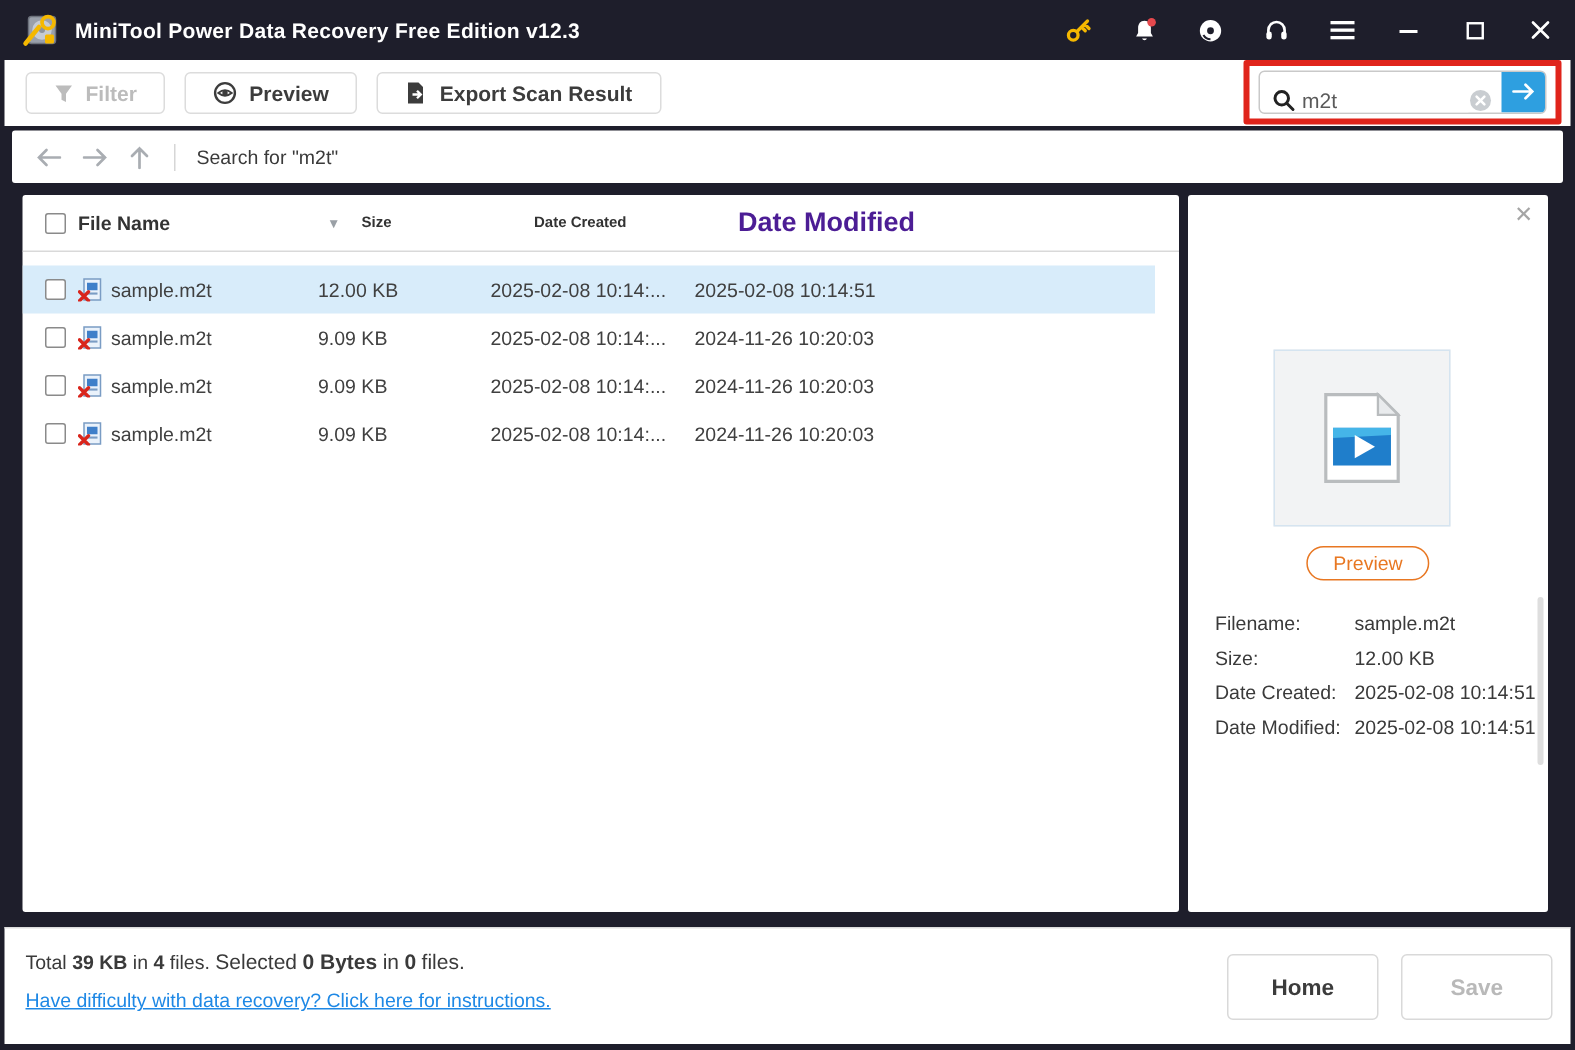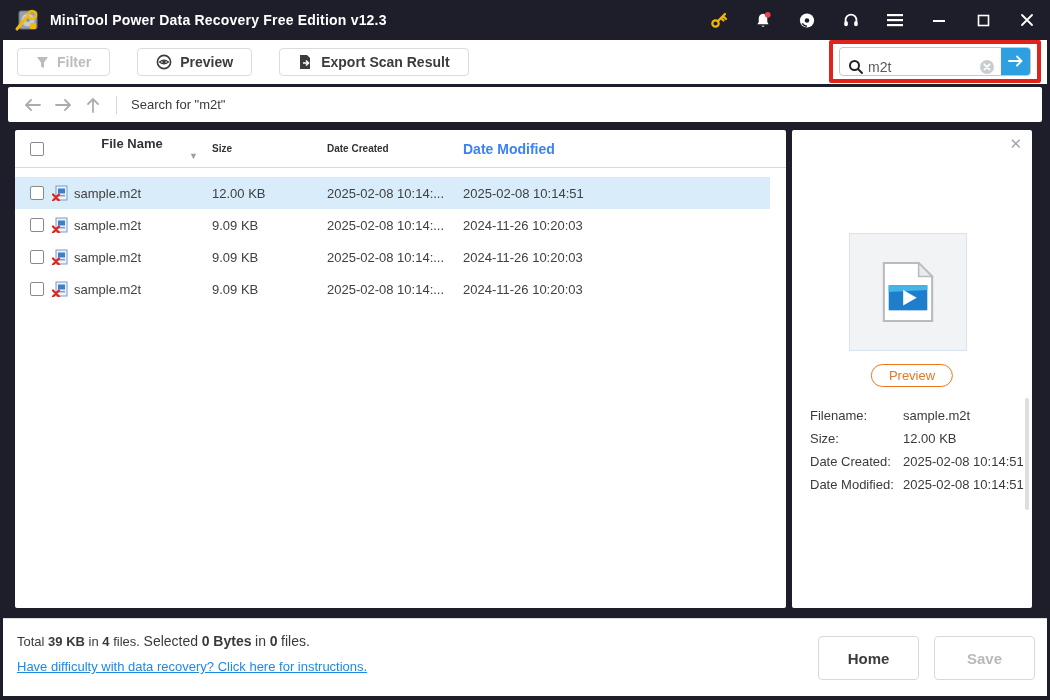--- a/index.html
+++ b/index.html
@@ -11,21 +11,21 @@
   .titlebar { position:absolute; top:0; left:0; width:100%; height:40px; background:#1e1e2b;
               display:flex; align-items:center; padding:16px 14px; }
   .titlebar .logo { width:26px; height:24px; margin-right:10px; flex:0 0 auto; }
   .titlebar .title { color:#ffffff; font-size:14px; font-weight:bold; letter-spacing:.2px; }
   .tb-icons { margin-left:auto; display:flex; align-items:center; gap:26px; }
   .tb-ic { width:18px; height:18px; display:flex; align-items:center; justify-content:center; cursor:pointer; position:relative; }
 
   
   .toolbar { position:absolute; top:40px; left:3px; width:1044px; height:44px; background:#ffffff;
              display:flex; align-items:center; padding-left:14px; }
-  .tool-btn { display:flex; align-items:center; gap:8px; height:28px; padding:0 18px; margin-right:27px;
+  .tool-btn { display:flex; align-items:center; gap:8px; height:28px; padding:0 18px; margin-right:13px;
               background:#fff; border:1px solid #dcdcdc; border-radius:4px; font-size:14px; font-weight:bold;
               color:#3c3c3c; cursor:pointer; }
   .tool-btn.disabled { color:#bcbcbc; cursor:default; }
   .search-annotation { position:absolute; right:6px; top:0px; width:212px; height:43px;
                        border:4px solid #e0241b; border-radius:2px; display:flex; align-items:center; padding:0 6px; }
   .search-box { display:flex; align-items:flex-end; width:100%; height:29px; border:1px solid #c9c9c9;
                 border-radius:4px; overflow:hidden; background:#fff; }
   .search-box input { border:none; outline:none; flex:1; min-width:0; font-size:14px; color:#5a5a5a;
                       font-family:"Liberation Sans", sans-serif; padding:0 4px; }
   .search-mag { margin-left:8px; flex:0 0 auto; display:flex; }
@@ -37,24 +37,24 @@
   .navbar { position:absolute; top:87px; left:8px; width:1034px; height:35px; background:#ffffff;
             border-radius:2px; display:flex; align-items:center; padding-left:16px; }
   .nav-arrow { color:#a9adb2; font-size:16px; margin-right:14px; cursor:pointer; display:flex; }
   .nav-sep { width:1px; height:18px; background:#d6d6d6; margin:0 14px 0 2px; }
   .nav-path { font-size:13px; color:#3a3a3a; }
 
   
   .table-panel { position:absolute; top:130px; left:15px; width:771px; height:478px; background:#ffffff;
                  border-radius:2px; overflow:hidden; }
   .thead { display:flex; align-items:center; height:38px; padding-left:15px; border-bottom:1px solid #d9d9d9; }
-  .thead .hname { display:flex; align-items:center; width:160px; font-size:13px; font-weight:bold; color:#333;flex-direction:column; }
+  .thead .hname { display:flex; align-items:center; width:189px; font-size:13px; font-weight:bold; color:#333; }
   .thead .hsize { width:115px; font-size:10px; font-weight:bold; color:#333; }
   .thead .hcreated { width:136px; font-size:10px; font-weight:bold; color:#333; }
-  .thead .hmodified { font-size:14px; font-weight:bold; color:#3b82f6; }
+  .thead .hmodified { font-size:18px; font-weight:bold; color:#4c1d95; }
   .sort-caret { margin-left:auto; margin-right:14px; color:#9aa0a6; font-size:9px; cursor:pointer; }
   .tbody { margin-top:9px; }
   .trow { display:flex; align-items:center; height:32px; padding-left:15px; margin-right:16px; cursor:pointer; }
   .trow.selected { background:#d8ecfa; }
   .checkbox { width:14px; height:14px; border:1px solid #8a8a8a; border-radius:2px; background:#fff;
               margin-right:8px; flex:0 0 auto; cursor:pointer; }
   .ficon { width:16px; height:16px; margin-right:6px; flex:0 0 auto; }
   .cname { width:138px; font-size:13px; color:#404040; }
   .csize { width:115px; font-size:13px; color:#404040; }
   .ccreated { width:136px; font-size:13px; color:#404040; }

